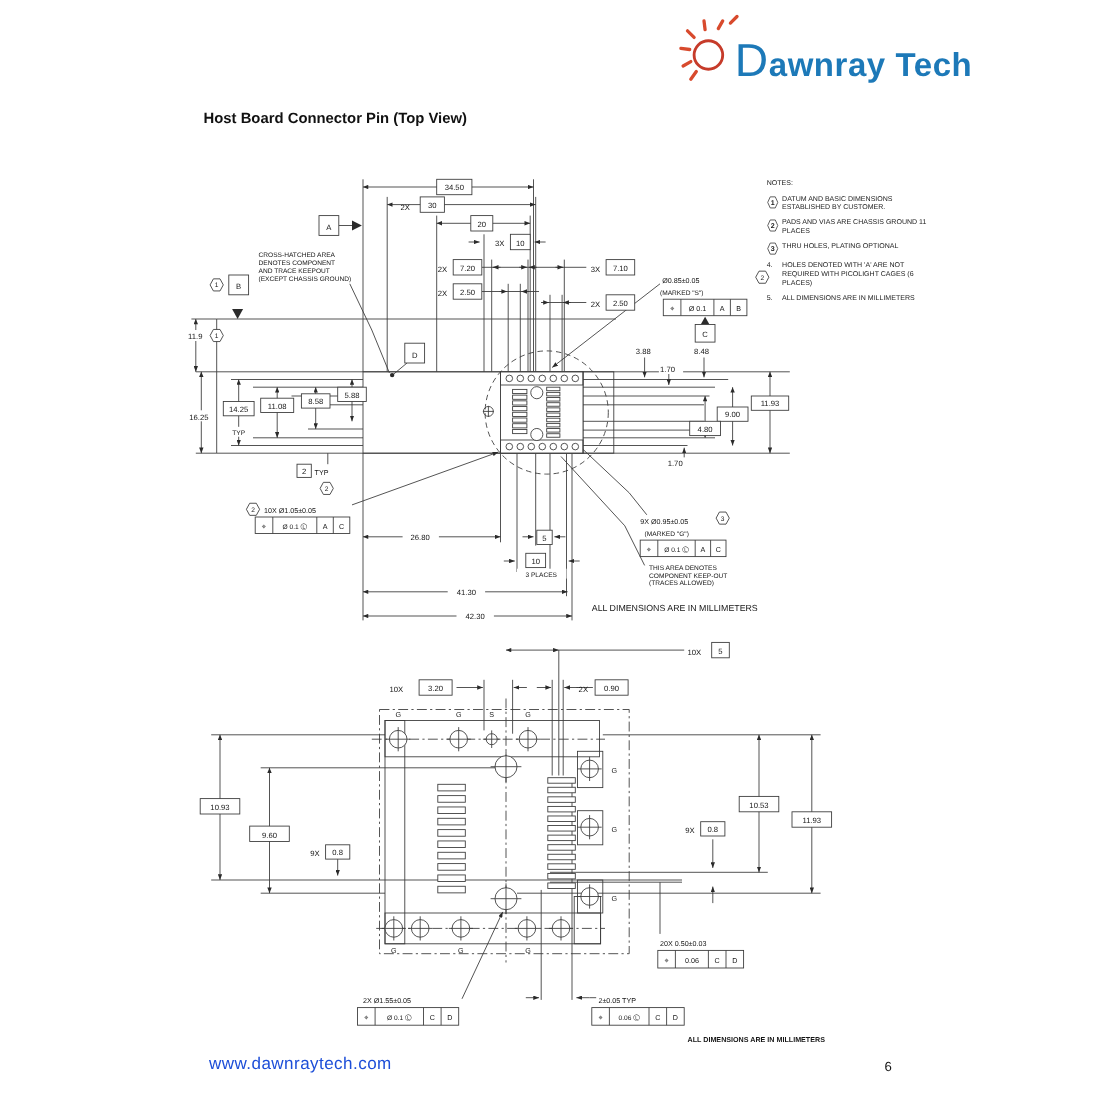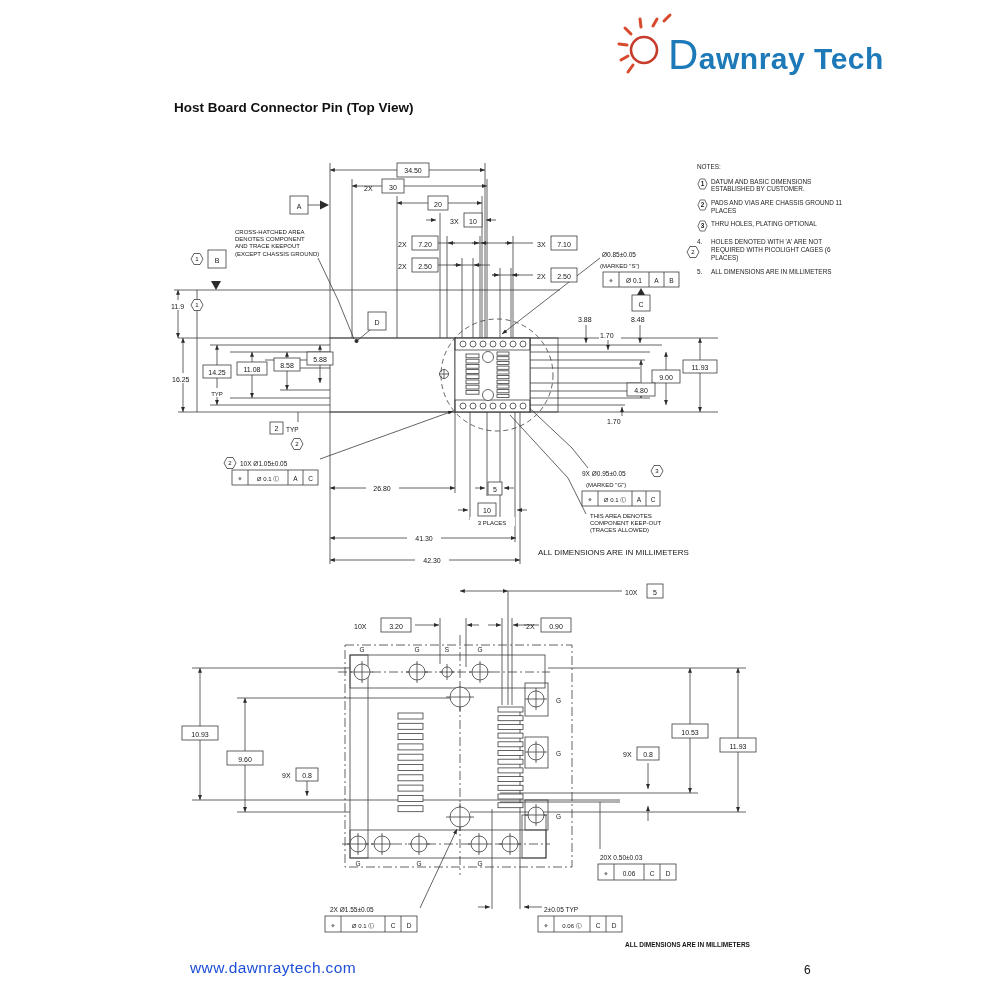--- a/index.html
+++ b/index.html
@@ -1,18 +1,18 @@
 <!DOCTYPE html>
 <html><head>
 <meta charset="utf-8">
 <style>
   html,body{margin:0;padding:0}
   body{width:1000px;height:1000px;position:relative;background:#fff;font-family:"Liberation Sans",sans-serif}
   .abs{position:absolute}
-  #title{left:174px;top:100px;font-size:13.5px;font-weight:bold;color:#111}
+  #title{left:185px;top:100px;font-size:13.5px;font-weight:bold;color:#111}
   #logo{left:612px;top:12px;display:flex;align-items:center}
   #brand{display:block;font-size:30px;font-weight:bold;color:#1d79b8;margin:16px 0 0 -8px;letter-spacing:.5px}
   #brand::first-letter{font-size:42px;font-weight:500}
   #notes{left:697px;top:163px;width:152px;font-size:6.4px;color:#222;line-height:1.2}
   #notes .hd{margin-bottom:7px}
   .note{display:flex;gap:3px;margin-bottom:6px}
   .note .b{flex:0 0 11px}
   .note .pn{flex:0 0 11px;text-align:left}
   #footer-url{left:190px;top:959px;font-size:15.5px;color:#1d4ed8;letter-spacing:.4px}
   #page-num{left:804px;top:963px;font-size:12px;color:#111}

